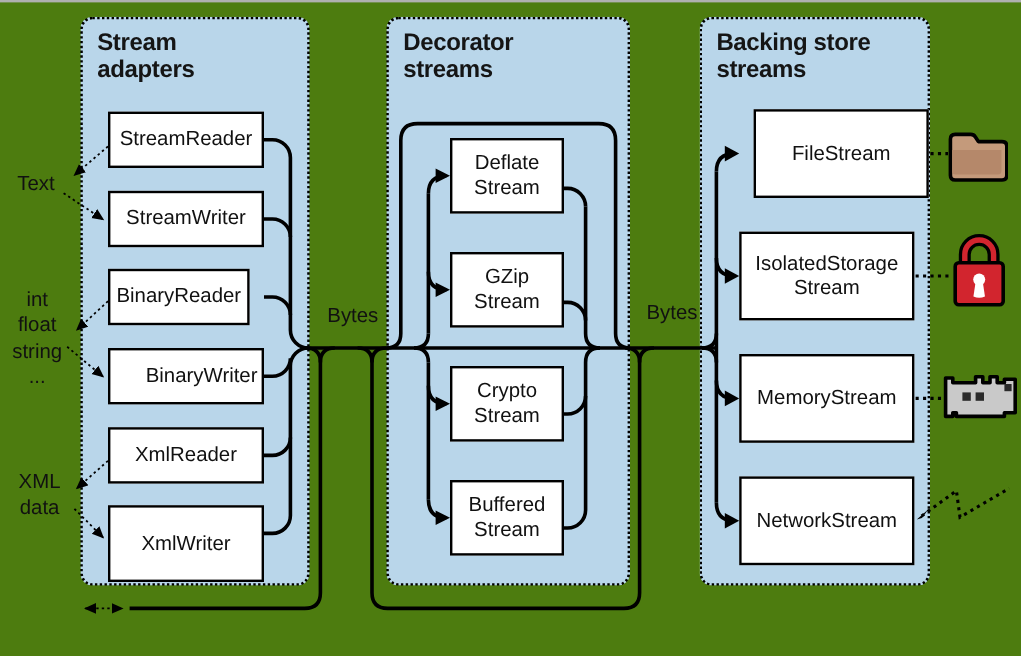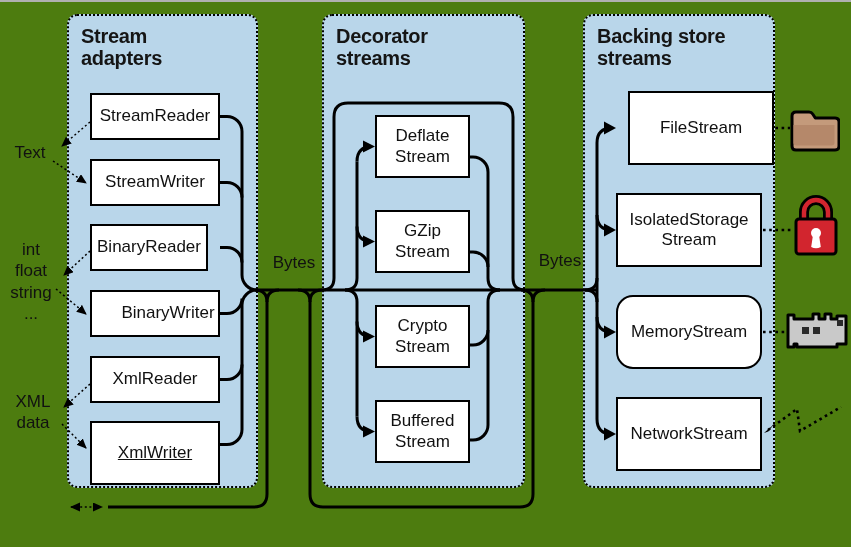--- a/index.html
+++ b/index.html
@@ -110,35 +110,35 @@
       <path d="M 62 424 L 86 448" marker-end="url(#arr)"></path>
       <path d="M 71 507 L 102 507" marker-start="url(#arr)" marker-end="url(#arr)"></path>
     </g>
   </svg>
 
   <div class="node" style="left:90px;top:93px;width:130px;height:47px;">StreamReader</div>
   <div class="node" style="left:90px;top:159px;width:130px;height:47px;">StreamWriter</div>
   <div class="node" style="left:90px;top:224px;width:118px;height:47px;">BinaryReader</div>
   <div class="node" style="left:90px;top:290px;width:130px;height:47px;padding-left:26px;">BinaryWriter</div>
   <div class="node" style="left:90px;top:356px;width:130px;height:47px;">XmlReader</div>
-  <div class="node" style="left:90px;top:421px;width:130px;height:64px;text-decoration:underline;">XmlWriter</div>
+  <div class="node" style="left:90px;top:421px;width:130px;height:64px;">XmlWriter</div>
 
   <div class="node" style="left:375px;top:115px;width:95px;height:63px;">Deflate
 Stream</div>
   <div class="node" style="left:375px;top:210px;width:95px;height:63px;">GZip
 Stream</div>
   <div class="node" style="left:375px;top:305px;width:95px;height:63px;">Crypto
 Stream</div>
   <div class="node" style="left:375px;top:400px;width:95px;height:63px;">Buffered
 Stream</div>
 
   <div class="node" style="left:616px;top:91px;width:146px;height:74px;margin-left:12px;">FileStream</div>
   <div class="node" style="left:616px;top:193px;width:146px;height:74px;">IsolatedStorage
 Stream</div>
-  <div class="node" style="left:616px;top:295px;width:146px;height:74px;border-radius:17px;">MemoryStream</div>
+  <div class="node" style="left:616px;top:295px;width:146px;height:74px;">MemoryStream</div>
   <div class="node" style="left:616px;top:397px;width:146px;height:74px;">NetworkStream</div>
 
   <div class="side-label" style="left:10px;top:142px;width:40px;">Text</div>
   <div class="side-label" style="left:8px;top:391px;width:50px;">XML
 data</div>
   <div class="side-label" style="left:2px;top:239px;width:58px;">int
 float
 string
 ...</div>
   <div class="bytes-label" style="left:268px;top:253px;width:52px;">Bytes</div>

